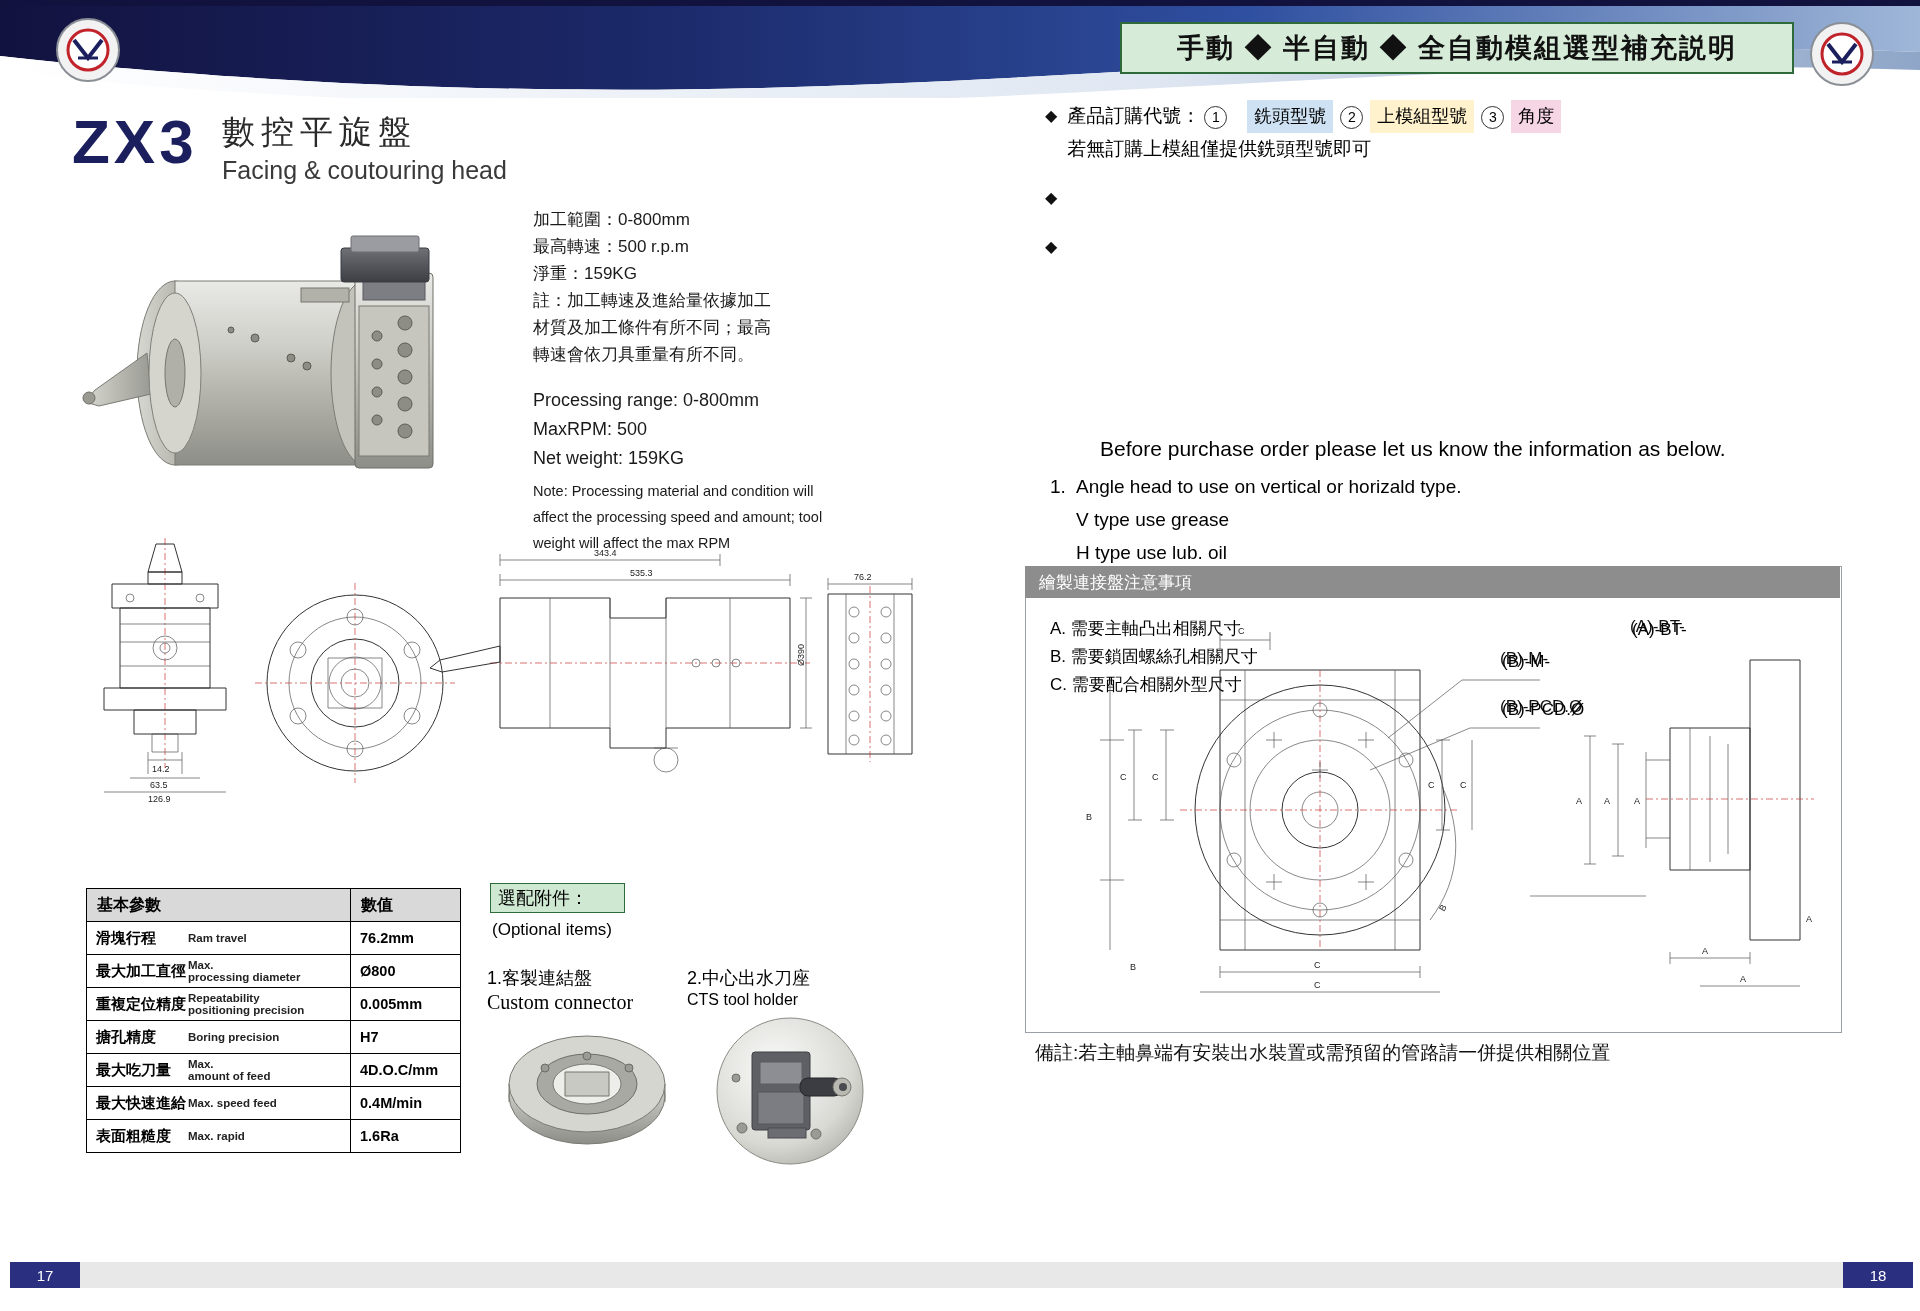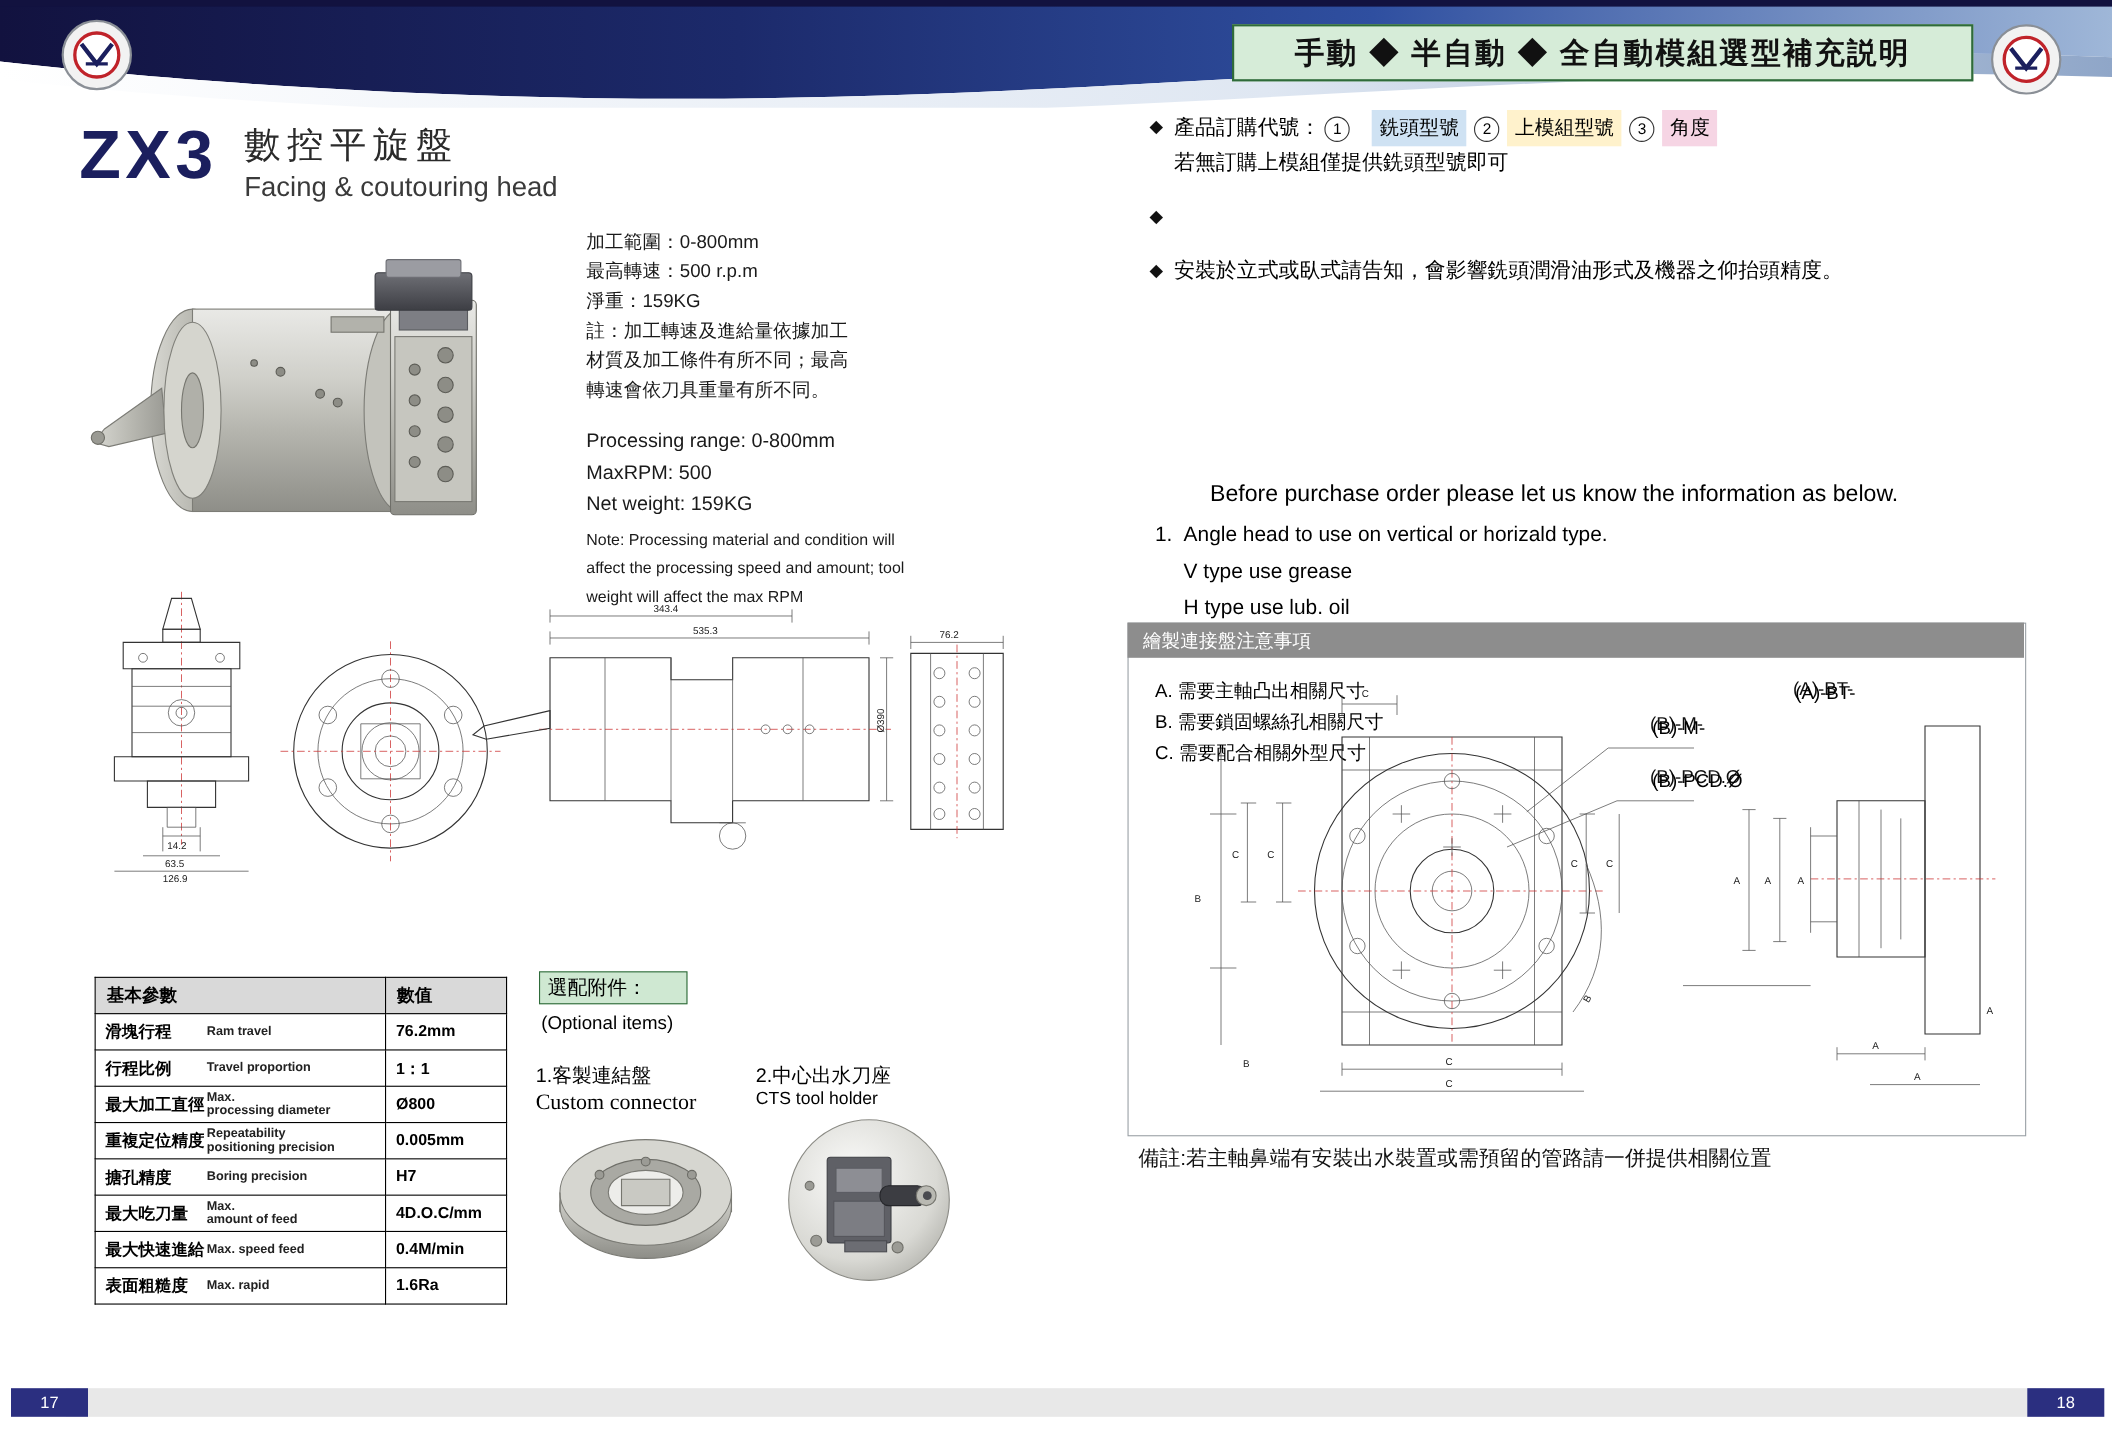--- a/index.html
+++ b/index.html
@@ -321,24 +321,20 @@
     <tbody>
       <tr class="hdr">
         <td>基本參數</td>
         <td>數值</td>
       </tr>
       <tr>
         <td><span class="cell-cn">滑塊行程</span><span class="cell-en">Ram travel</span></td>
         <td class="val">76.2mm</td>
       </tr>
       <tr>
-        <td><span class="cell-cn">行程比例</span><span class="cell-en">Travel proportion</span></td>
-        <td class="val">1：1</td>
-      </tr>
-      <tr>
         <td><span class="cell-cn">最大加工直徑</span><span class="cell-en"><span>Max.</span><br><span>processing diameter</span></span></td>
         <td class="val">Ø800</td>
       </tr>
       <tr>
         <td><span class="cell-cn">重複定位精度</span><span class="cell-en"><span>Repeatability</span><br><span>positioning precision</span></span></td>
         <td class="val">0.005mm</td>
       </tr>
       <tr>
         <td><span class="cell-cn">搪孔精度</span><span class="cell-en">Boring precision</span></td>
         <td class="val">H7</td>
@@ -428,23 +424,20 @@
         <div>若無訂購上模組僅提供銑頭型號即可</div>
       </div>
     </div>
 
     <div class="b-row">
       <span class="b-dia">◆</span>
     </div>
 
     <div class="b-row">
       <span class="b-dia">◆</span>
-      <div>
-        <div>安裝於立式或臥式請告知，會影響銑頭潤滑油形式及機器之仰抬頭精度。</div>
-      </div>
     </div>
   </div>
 
   <div class="en-head">Before purchase order please let us know the information as below.</div>
   <div class="en-list">
     <div><span class="num">1.</span><span>Angle head to use on vertical or horizald type.</span></div>
     <div class="en-indent">V type use grease</div>
     <div class="en-indent">H type use lub. oil</div>
     <div><span class="num">2.</span><span>Which type of the angle head you need.</span></div>
     <div><span class="num">3.</span><span>If you need interface in between of machine and angle head,</span></div>

